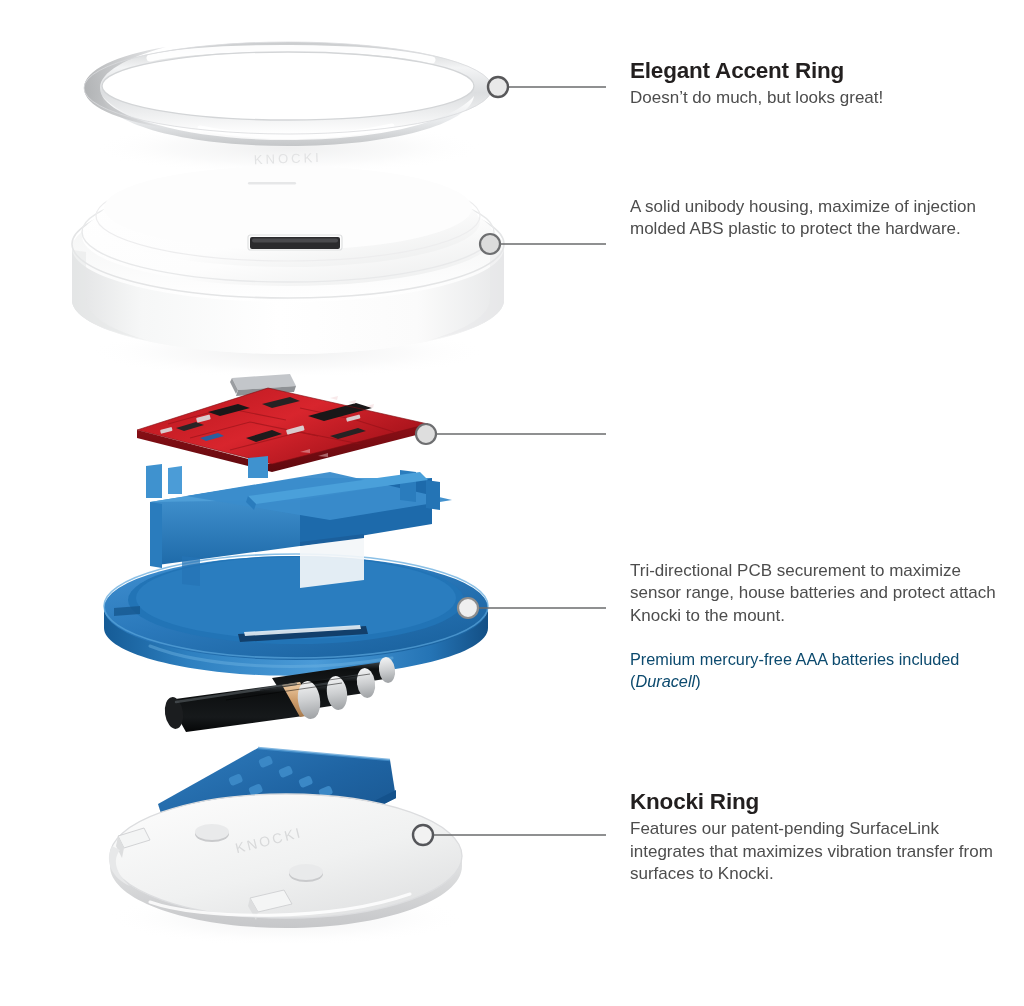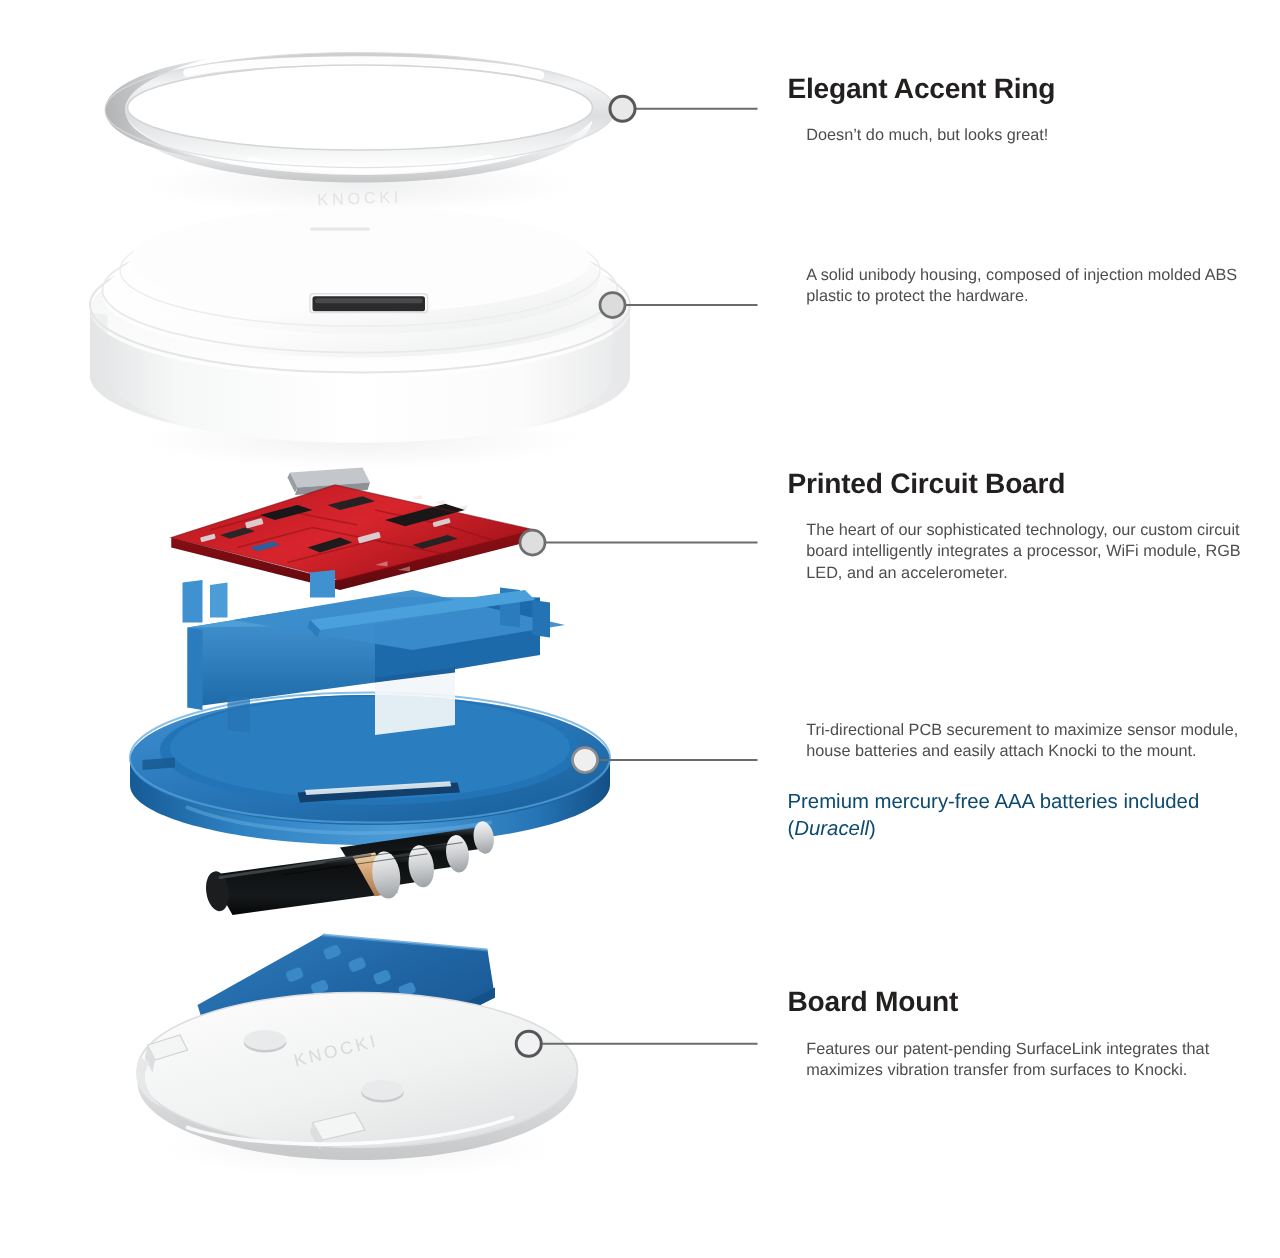--- a/index.html
+++ b/index.html
@@ -43,24 +43,24 @@
   .label-title {
     font-size: 22.5px;
     font-weight: 700;
     letter-spacing: -0.2px;
     color: #221f1f;
     margin: 0 0 3px 0;
     line-height: 1.16;
     white-space: nowrap;
   }
   .label-body {
-    font-size: 13px;
+    font-size: 17px;
     line-height: 1.32;
     color: #4d4d4d;
-    margin: 15px;
+    margin: 0;
     font-weight: 400;
   }
   .label-note {
     font-size: 16.3px;
     line-height: 1.32;
     color: #0c4a6e;
     margin: 22px 0 0 0;
     font-weight: 400;
   }
   .label-note i { font-style: italic; }
@@ -442,32 +442,28 @@
   </div>
 
   <div class="labels">
 
     <div class="label-block blk-1">
       <h2 class="label-title">Elegant Accent Ring</h2>
       <p class="label-body">Doesn’t do much, but looks great!</p>
     </div>
 
     <div class="label-block blk-2">
-      <p class="label-body">A solid unibody housing, composed of injection molded ABS plastic to protect the hardware.</p>
+      <p class="label-body">A solid unibody housing, maximize of injection molded ABS plastic to protect the hardware.</p>
     </div>
 
-    <div class="label-block blk-3">
-      <h2 class="label-title">Printed Circuit Board</h2>
-      <p class="label-body">The heart of our sophisticated technology, our custom circuit board intelligently integrates a processor, WiFi module, RGB LED, and an accelerometer.</p>
-    </div>
 
     <div class="label-block blk-4">
-      <p class="label-body">Tri-directional PCB securement to maximize sensor module, house batteries and easily attach Knocki to the mount.</p>
+      <p class="label-body">Tri-directional PCB securement to maximize sensor range, house batteries and protect attach Knocki to the mount.</p>
       <p class="label-note"><span>Premium mercury-free AAA batteries included (</span><i>Duracell</i><span>)</span></p>
     </div>
 
     <div class="label-block blk-5">
-      <h2 class="label-title">Board Mount</h2>
+      <h2 class="label-title">Knocki Ring</h2>
       <p class="label-body">Features our patent-pending SurfaceLink integrates that maximizes vibration transfer from surfaces to Knocki.</p>
     </div>
 
   </div>
 </div>
 
 </body></html>

